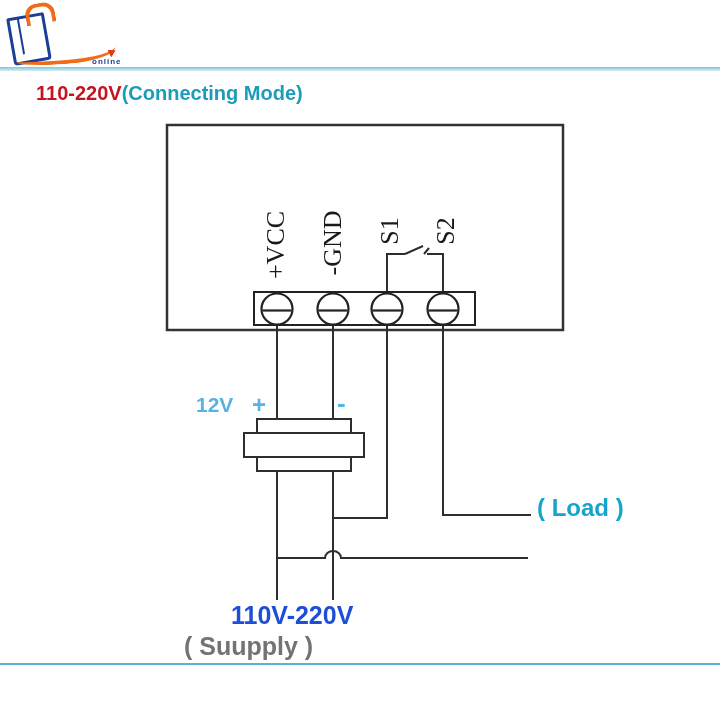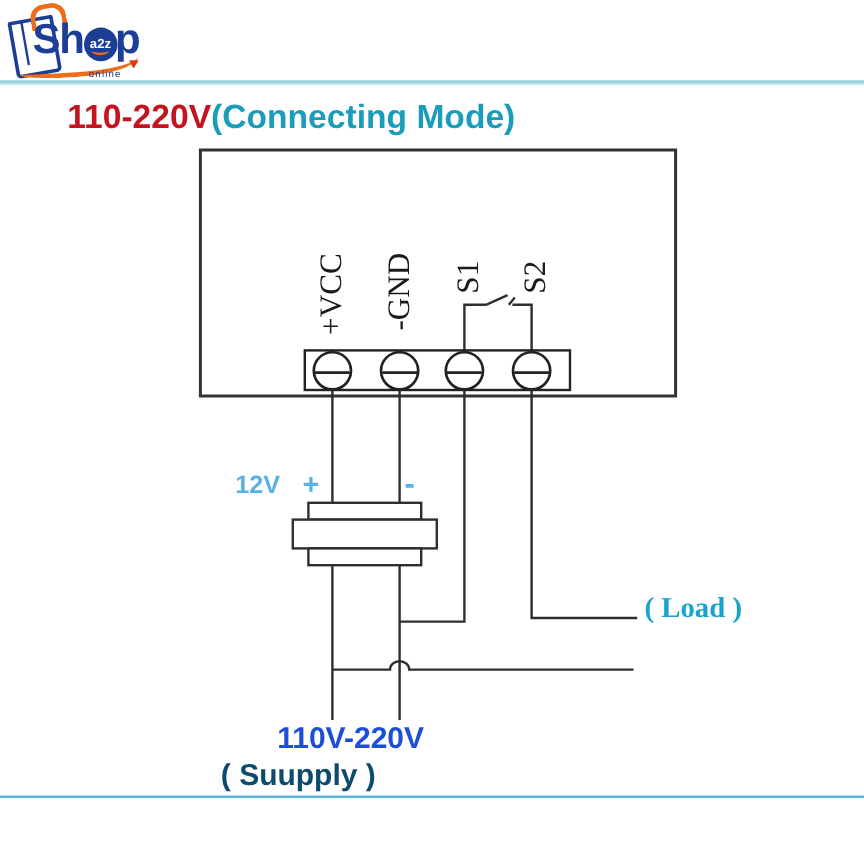--- a/index.html
+++ b/index.html
@@ -22,67 +22,59 @@
   .badge{width:28px;height:28px;border-radius:50%;background:#1c3e96;color:#fff;
        display:flex;align-items:center;justify-content:center;font-size:11px;font-weight:700;
        margin:9px -2px 0 0;position:relative;}
   .badge-smile{position:absolute;left:6px;bottom:5px;width:15px;height:6px;
        border-bottom:2px solid #ef6c1a;border-radius:0 0 50% 50%;}
   .swoosh{left:12px;top:44px;width:100px;height:14px;
        border-bottom:4px solid #ef6c1a;border-radius:0 0 100% 100%/0 0 160% 60%;
        transform:rotate(-4deg);}
   .swoosh-tip{left:105px;top:46px;width:0;height:0;border-left:7px solid #e03a12;
        border-top:4px solid transparent;border-bottom:4px solid transparent;transform:rotate(-28deg);}
-  .online{left:70px;top:55px;font-size:8px;font-weight:400;color:#1c3e96;letter-spacing:1px;text-align:right;}
+  .online{left:88px;top:55px;font-size:8px;font-weight:700;color:#1c3e96;letter-spacing:1px;text-align:right;}
 
   
   .band-top{left:0;top:67px;width:720px;height:4px;
        background:linear-gradient(#7ec4d6,#d8edf3);}
   .band-bottom{left:0;top:663px;width:720px;height:2px;background:#58b4d4;}
 
   
-  .headline{left:56px;top:82px;font-size:28px;font-weight:700;letter-spacing:0px;white-space:nowrap;}
+  .headline{left:36px;top:82px;font-size:20px;font-weight:700;letter-spacing:0px;white-space:nowrap;}
   .hl-red{color:#c41420;}
   .hl-teal{color:#1b9cba;}
 
   
   svg.circuit{left:0;top:0;}
 
   
   .tlabel{font-family:"Liberation Serif", serif;font-size:26px;color:#1a1a1a;white-space:nowrap;
        transform:translate(-50%,-50%) rotate(-90deg);}
   .t-vcc{left:276px;top:245px;}
   .t-gnd{left:333px;top:243px;}
   .t-s1{left:390px;top:231px;}
   .t-s2{left:446px;top:231px;}
 
   
   .dc{font-size:21px;font-weight:700;color:#58b2e4;white-space:nowrap;}
   .dc-v{left:196px;top:393px;text-align:center;}
   .dc-plus{left:252px;top:391px;font-size:24px;}
   .dc-minus{left:337px;top:388px;font-size:26px;}
-  .load-label{left:537px;top:494px;font-size:24px;font-weight:700;color:#17a4ca;white-space:nowrap;font-family:Liberation Serif, serif;}
+  .load-label{left:537px;top:494px;font-size:24px;font-weight:700;color:#17a4ca;white-space:nowrap;}
   .supply-v{left:231px;top:601px;font-size:25px;font-weight:700;color:#1d4ed8;white-space:nowrap;}
-  .supply-cap{left:184px;top:632px;font-size:25px;font-weight:700;color:#0c4a6e;white-space:nowrap;}
+  .supply-cap{left:184px;top:632px;font-size:25px;font-weight:700;color:#737373;white-space:nowrap;}
 </style>
 </head>
 <body>
 
 <div class="abs logo">
   <div class="abs bag"></div>
   <div class="abs bag-fold"></div>
   <div class="abs handle"></div>
-  <div class="abs brand">
-    <span class="brand-txt">Sh</span>
-    <span class="badge">
-      <span>a2z</span>
-      <span class="badge-smile"></span>
-    </span>
-    <span class="brand-txt">p</span>
-  </div>
   <div class="abs swoosh"></div>
   <div class="abs swoosh-tip"></div>
   <div class="abs online">online</div>
 </div>
 
 <div class="abs band-top"></div>
 <div class="abs band-bottom"></div>
 
 <div class="abs headline">
   <span class="hl-red">110-220V</span><span class="hl-teal">(Connecting Mode)</span>

